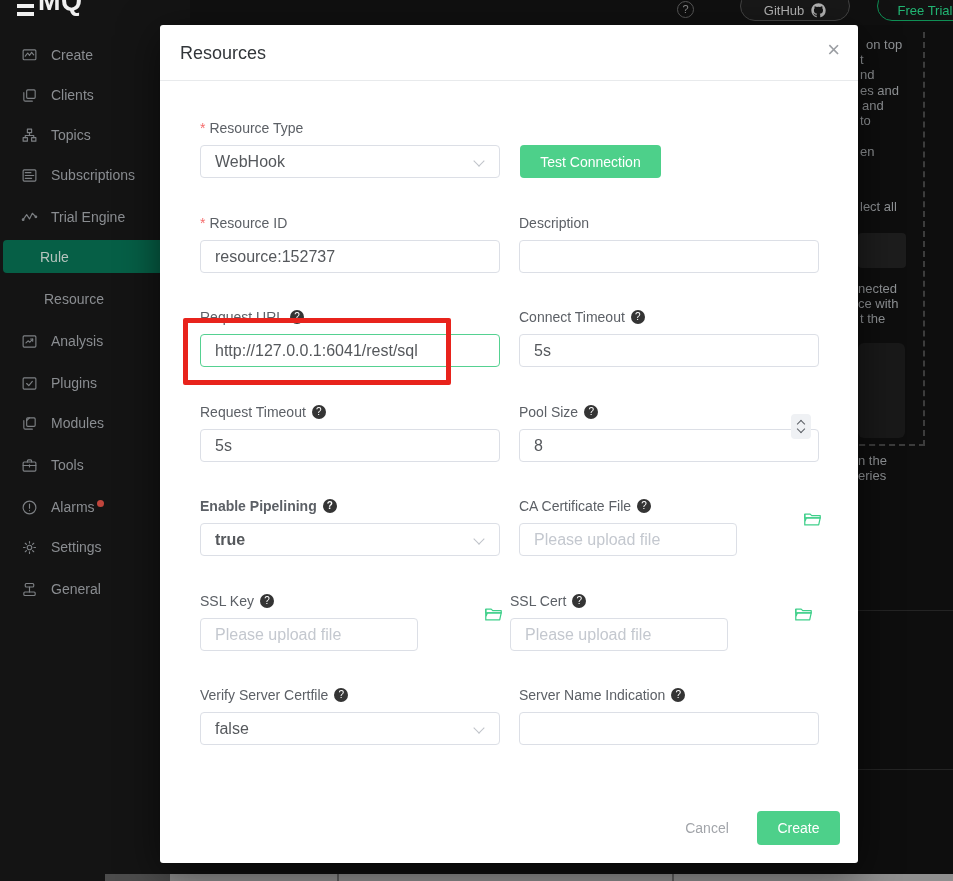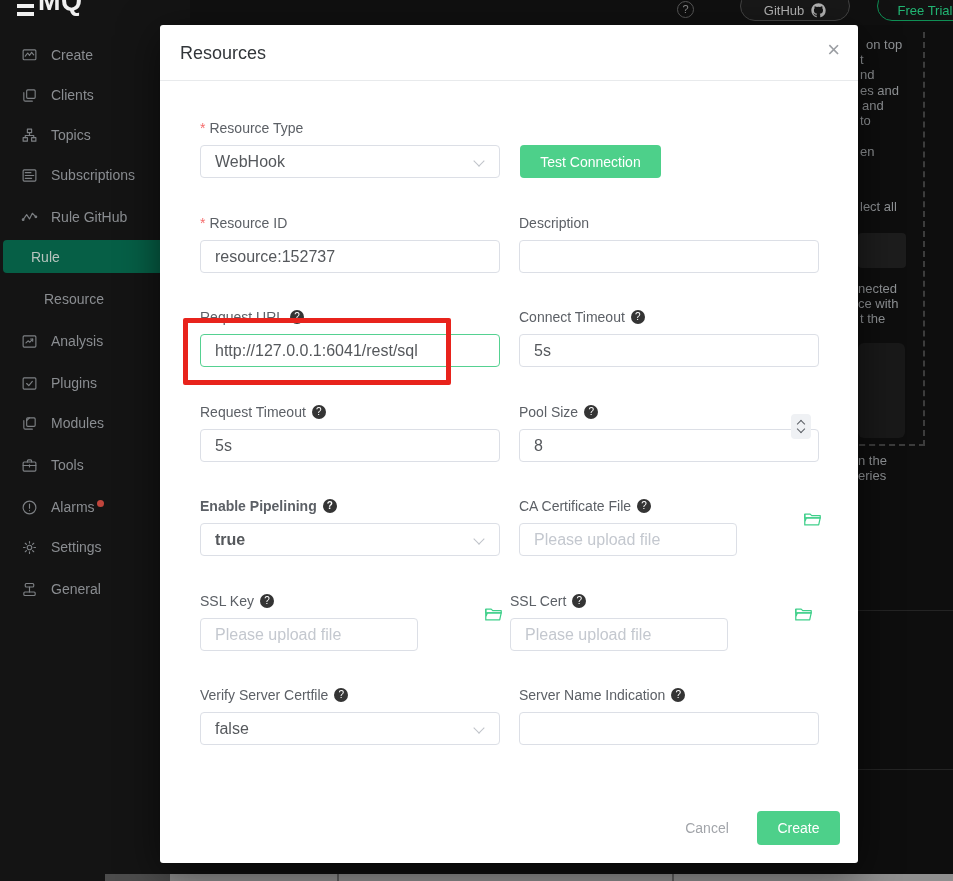--- a/index.html
+++ b/index.html
@@ -23,21 +23,21 @@
   .logo { position:absolute; left:17px; top:-14px; display:flex; align-items:center; color:#f0f0f0; }
   .logo-bars { position:relative; width:17px; height:4px; background:#f0f0f0; margin-right:4px; margin-top:8px; }
   .logo-bars::after { content:""; position:absolute; left:0; top:8px; width:17px; height:4px; background:#f0f0f0; }
   .logo-text { font-size:27px; font-weight:bold; letter-spacing:.5px; }
   .nav-item { position:absolute; left:0; width:190px; height:32px; display:flex; align-items:center;
               color:#8a8d91; font-size:14px; cursor:pointer; }
   .nav-item .nicon { width:17px; height:17px; margin-left:21px; margin-right:13px; flex:none; }
   .nicon path, .nicon rect, .nicon circle, .nicon line, .nicon polyline
         { fill:none; stroke:#7d8084; stroke-width:1.6; stroke-linecap:round; stroke-linejoin:round; }
   .nav-active { left:3px; width:183px; height:33px; background:#065f46; border-radius:4px; color:#b7c4be; }
-  .nav-active .lbl { margin-left:28px; }
+  .nav-active .lbl { margin-left:37px; }
   .nav-sub .lbl { margin-left:44px; color:#8a8d91; }
   .alarm-dot { width:7px; height:7px; border-radius:50%; background:#c0453c; margin-left:2px; position:relative; top:-4px; }
 
   
   .bg-frag { position:absolute; color:#8f9295; font-size:13px; white-space:nowrap; z-index:1; }
   .bg-box  { position:absolute; background:#1d1d1d; border-radius:4px; z-index:1; }
   .bg-code { position:absolute; background:#191919; border-radius:6px; z-index:1; }
   .code-line { position:absolute; font-family:"DejaVu Sans Mono",monospace; font-size:11px; color:#7d8084; white-space:nowrap; }
   .dashed-box { position:absolute; left:500px; top:32px; width:425px; height:414px;
                 border-right:2px dashed #3c3c3c; border-bottom:2px dashed #3c3c3c; z-index:1; }
@@ -166,21 +166,21 @@
           <path d="M6 8h8M6 12h12M6 16h9"></path>
         </svg>
       <span class="lbl">Subscriptions</span>
     </div>
     <div class="nav-item" style="top:201px;">
       <svg class="nicon" viewBox="0 0 24 24">
           <polyline points="3,15 8,8 12,14 16,6 21,11"></polyline>
           <circle cx="3" cy="15" r="1.2"></circle>
           <circle cx="21" cy="11" r="1.2"></circle>
         </svg>
-      <span class="lbl">Rule GitHub</span>
+      <span class="lbl">Trial Engine</span>
     </div>
     <div class="nav-item nav-active" style="top:240px;">
       <span class="lbl">Rule</span>
     </div>
     <div class="nav-item nav-sub" style="top:283px;">
       <span class="lbl">Resource</span>
     </div>
     <div class="nav-item" style="top:325px;">
       <svg class="nicon" viewBox="0 0 24 24">
           <rect x="3" y="4" width="18" height="16" rx="1.5"></rect>

